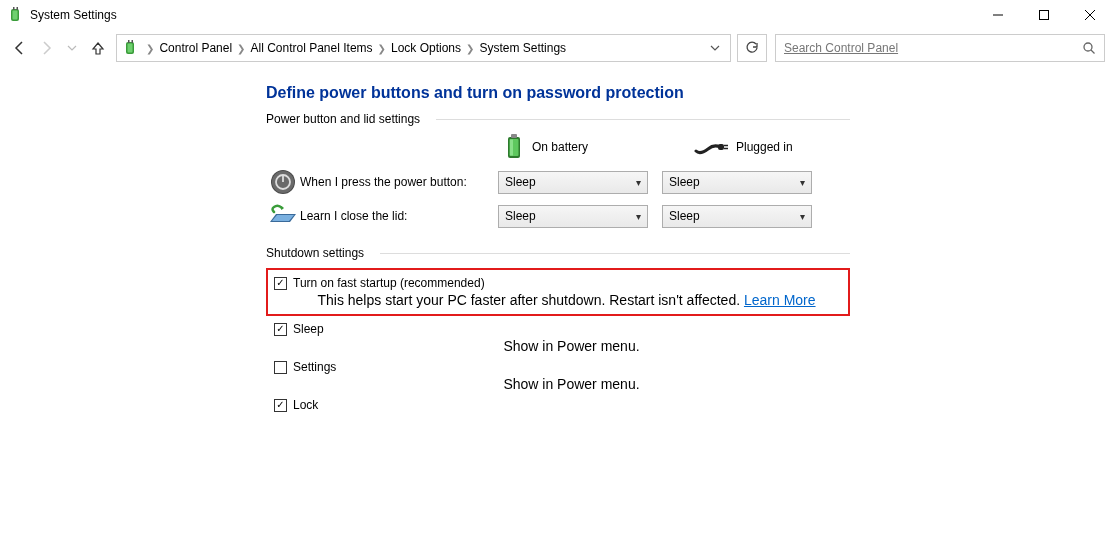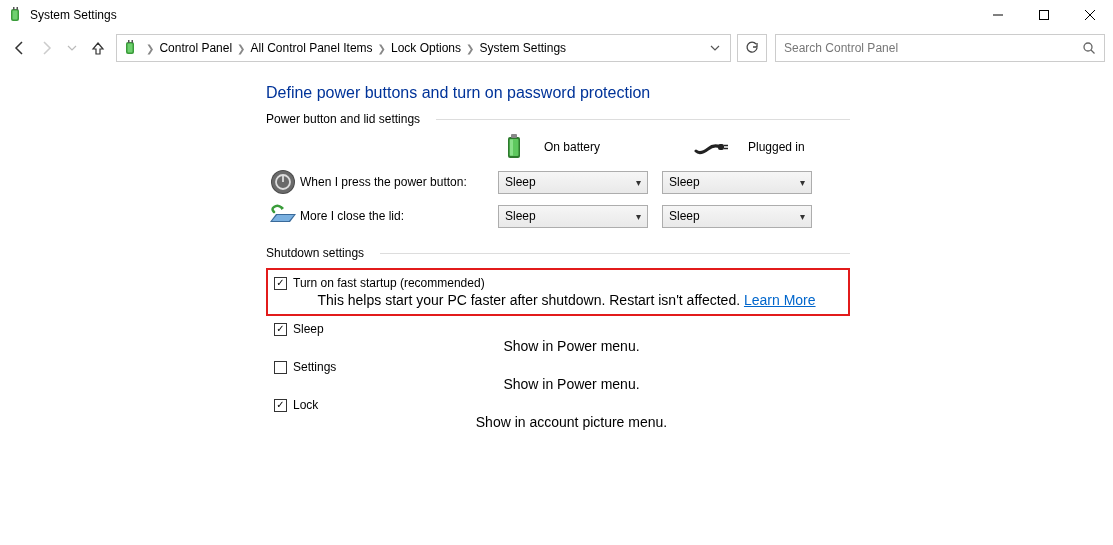--- a/index.html
+++ b/index.html
@@ -16,33 +16,33 @@
     .nav-arrow.disabled { color: #bbb; }
     .nav-up { width: 24px; height: 24px; display: flex; align-items: center; justify-content: center; color: #333; margin-right: 4px; }
     
     .addressbar { flex: 1; height: 28px; border: 1px solid #ccc; display: flex; align-items: center; padding: 0 4px; background: #fff; margin-right: 4px; position: relative; }
     .addressbar .crumb-icon { width: 16px; height: 16px; margin: 0 4px 0 2px; }
     .addressbar .crumb-sep { color: #888; margin: 0 3px; font-size: 10px; }
     .addressbar .crumb { padding: 0 2px; white-space: nowrap; }
     .addr-dropdown { margin-left: auto; color: #555; padding: 0 6px; }
     .refresh-box { width: 30px; height: 28px; border: 1px solid #ccc; display: flex; align-items:center; justify-content:center; color:#444; margin-right: 6px; }
     .searchbox { width: 330px; height: 28px; border: 1px solid #ccc; display: flex; align-items: center; padding: 0 8px; color: #777; }
-    .searchbox .placeholder { flex: 1; font-style: normal; }
+    .searchbox .placeholder { flex: 1; font-style: normal; text-decoration: underline; }
     .search-icon { color: #666; }
     
     .content { padding: 18px 0 0 266px; width: 850px; }
-    .heading { color: #003399; font-size: 16px; font-weight: 400; margin-bottom: 10px; }
+    .heading { color: #003399; font-size: 16px; font-weight: 700; margin-bottom: 10px; }
     .desc { font-size: 12px; color: #000; line-height: 1.4; margin-bottom: 14px; max-width: 560px; }
     
     .section-hdr { display: flex; align-items: center; margin: 6px 0 8px 0; }
     .section-hdr .label { font-size: 12px; color: #000; margin-right: 16px; }
     .section-hdr .line { flex: 1; border-top: 1px solid #ddd; }
     
     .col-heads { display: flex; margin: 6px 0 6px 238px; gap: 36px; align-items: center; }
-    .col-head { display: flex; align-items: center; gap: 20px; width: 150px; }
+    .col-head { display: flex; align-items: center; gap: 8px; width: 150px; }
     .col-head.plugged { margin-left: 4px; }
     
     .row { display: flex; align-items: center; margin: 8px 0; }
     .row-icon { width: 34px; display:flex; justify-content:center; }
     .row-label { width: 198px; font-size: 12px; }
     .select { width: 150px; height: 23px; border: 1px solid #adadad; background: linear-gradient(#f6f6f6,#e9e9e9); display: flex; align-items: center; padding: 0 6px; margin-right: 14px; font-size: 12px; position: relative; }
     .select .chev { margin-left: auto; font-size: 10px; color: #333; }
     
     .shutdown { margin-top: 18px; text-align: center; }
     .opt { margin: 6px 0 6px 8px; }
@@ -208,21 +208,21 @@
 
   <div class="row">
     <span class="row-icon">
       <svg width="30" height="24" viewBox="0 0 30 24">
         <path d="M2 18 L22 18 L28 10 L8 10 Z" fill="#3a6a9a"></path>
         <path d="M4 17 L21 17 L26 11 L9 11 Z" fill="#7ab0e0"></path>
         <path d="M6 8 Q3 5 6 3 Q10 0 14 4" fill="none" stroke="#3a9c3a" stroke-width="2.5" stroke-linecap="round"></path>
         <path d="M13 2 L16 4 L13 6" fill="#3a9c3a"></path>
       </svg>
     </span>
-    <span class="row-label">More I close the lid:</span>
+    <span class="row-label">Learn I close the lid:</span>
     <div class="select">
       <span>Sleep</span>
       <span class="chev">▾</span>
     </div>
     <div class="select">
       <span>Sleep</span>
       <span class="chev">▾</span>
     </div>
   </div>
 
@@ -256,16 +256,15 @@
         <span class="opt-title">Settings</span>
       </div>
       <div class="opt-sub">Show in Power menu.</div>
     </div>
 
     <div class="opt">
       <div class="opt-row1">
         <span class="chk">✓</span>
         <span class="opt-title">Lock</span>
       </div>
-      <div class="opt-sub">Show in account picture menu.</div>
     </div>
   </div>
 </div>
 
 </body></html>

